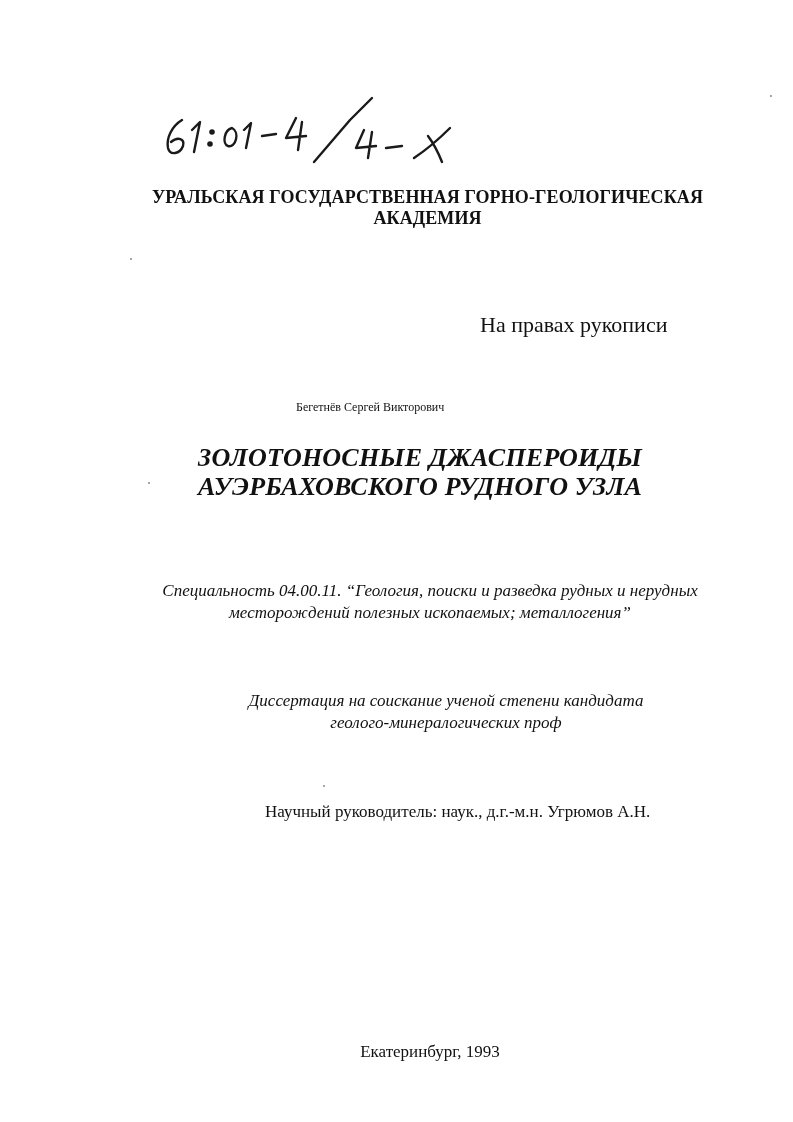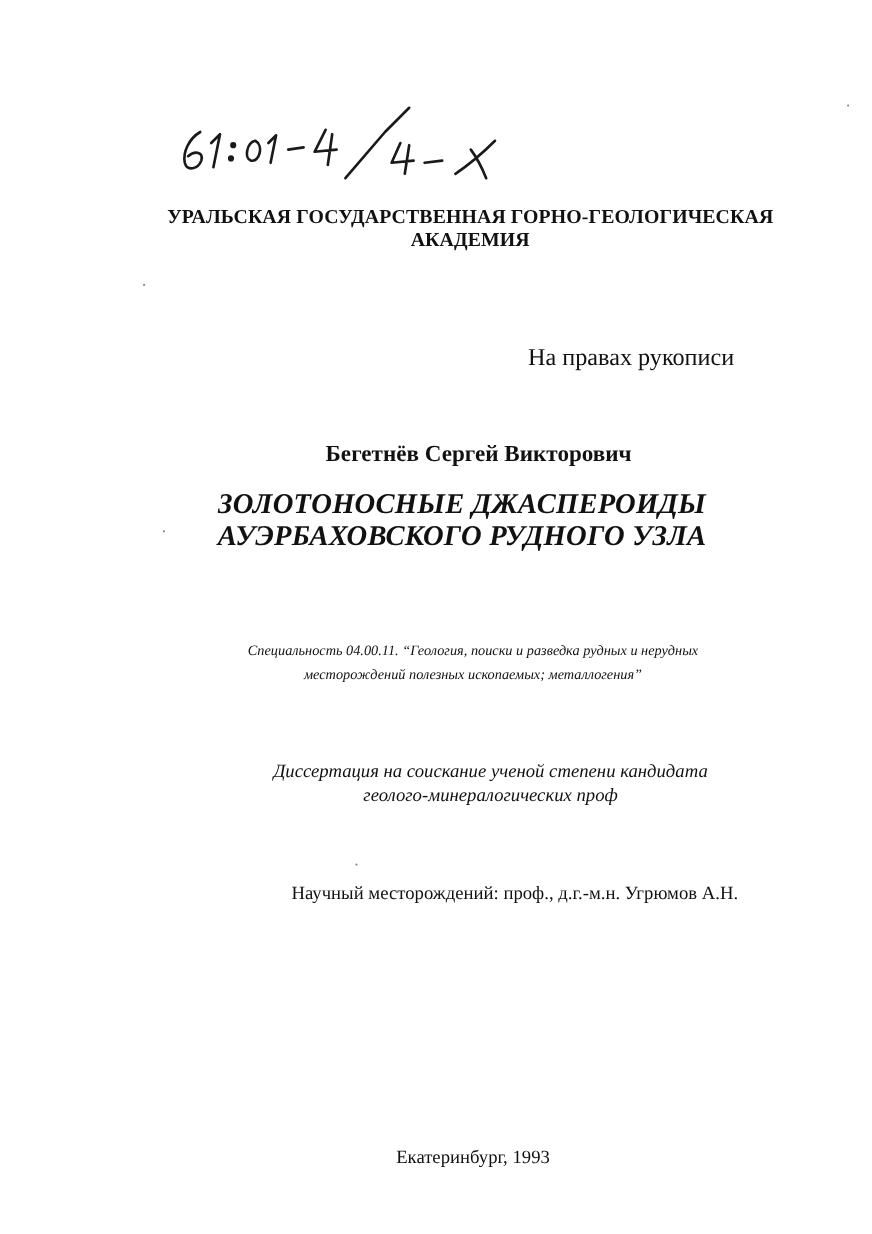--- a/index.html
+++ b/index.html
@@ -2,23 +2,23 @@
 <html><head>
 <meta charset="utf-8">
 <style>
   html, body { margin: 0; padding: 0; background: #ffffff; }
   body { width: 793px; height: 1122px; position: relative; overflow: hidden;
          font-family: "Liberation Serif", "DejaVu Serif", serif; color: #111111; }
   .abs { position: absolute; }
   .handwritten { left: 150px; top: 92px; width: 340px; height: 90px; }
   .institution { top: 187px; font-weight: bold; font-size: 18px; letter-spacing: 0.1px; left: 130px; width: 595px; text-align: center; }
   .rights { top: 312px; left: 480px; font-size: 22px; }
-  .author { top: 400px; font-weight: bold; font-size: 21px; left: 296px; width: 280px; text-align: left; }
+  .author { top: 400px; font-weight: normal; font-size: 12px; left: 296px; width: 280px; text-align: left; }
   .title { top: 443px; font-weight: bold; font-size: 26px; line-height: 29px; left: 180px; width: 480px; text-align: center; letter-spacing: 0.2px; }
-  .specialty { top: 580px; font-size: 13px; line-height: 22px; left: 110px; width: 640px; text-align: center; }
+  .specialty { top: 580px; font-size: 17px; line-height: 22px; left: 110px; width: 640px; text-align: center; }
   .degree { top: 690px; font-size: 17px; line-height: 22px; left: 216px; width: 460px; text-align: center; }
   .advisor { top: 802px; left: 265px; font-size: 17px; }
   .footer { top: 1042px; left: 330px; width: 200px; text-align: center; font-size: 17px; }
   .speck { position: absolute; width: 2px; height: 2px; background: #888; border-radius: 1px; }
   .line { display: block; font-style: italic; }
 </style>
 </head>
 <body>
 
 <div>
@@ -64,21 +64,21 @@
   <div class="abs specialty">
     <span class="line">Специальность 04.00.11. “Геология, поиски и разведка рудных и нерудных</span>
     <span class="line">месторождений полезных ископаемых; металлогения”</span>
   </div>
 
   <div class="abs degree">
     <span class="line">Диссертация на соискание ученой степени кандидата</span>
     <span class="line">геолого-минералогических проф</span>
   </div>
 
-  <div class="abs advisor">Научный месторождений: проф., д.г.-м.н. Угрюмов А.Н.</div>
+  <div class="abs advisor">Научный руководитель: наук., д.г.-м.н. Угрюмов А.Н.</div>
 
   <div class="abs footer">Екатеринбург, 1993</div>
 
   <span class="speck" style="left:130px; top:258px;"></span>
   <span class="speck" style="left:148px; top:482px;"></span>
   <span class="speck" style="left:323px; top:785px;"></span>
   <span class="speck" style="left:770px; top:95px;"></span>
 </div>
 
 </body></html>

